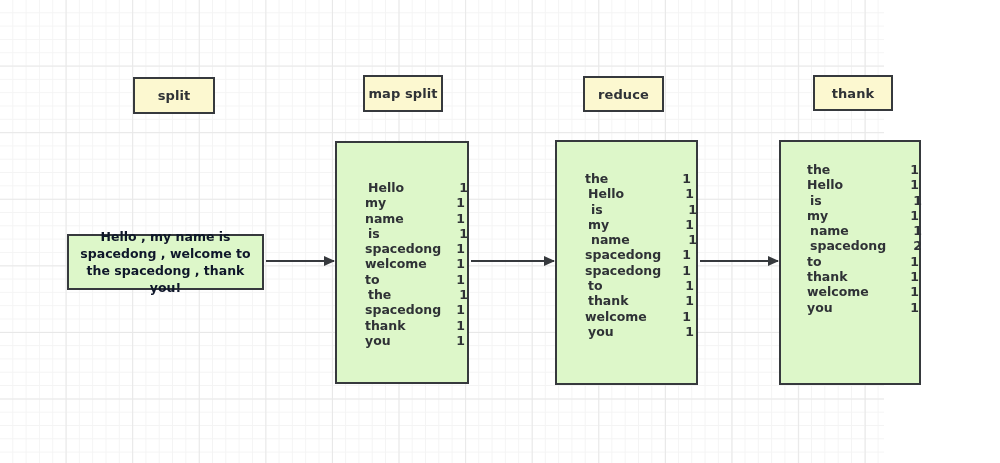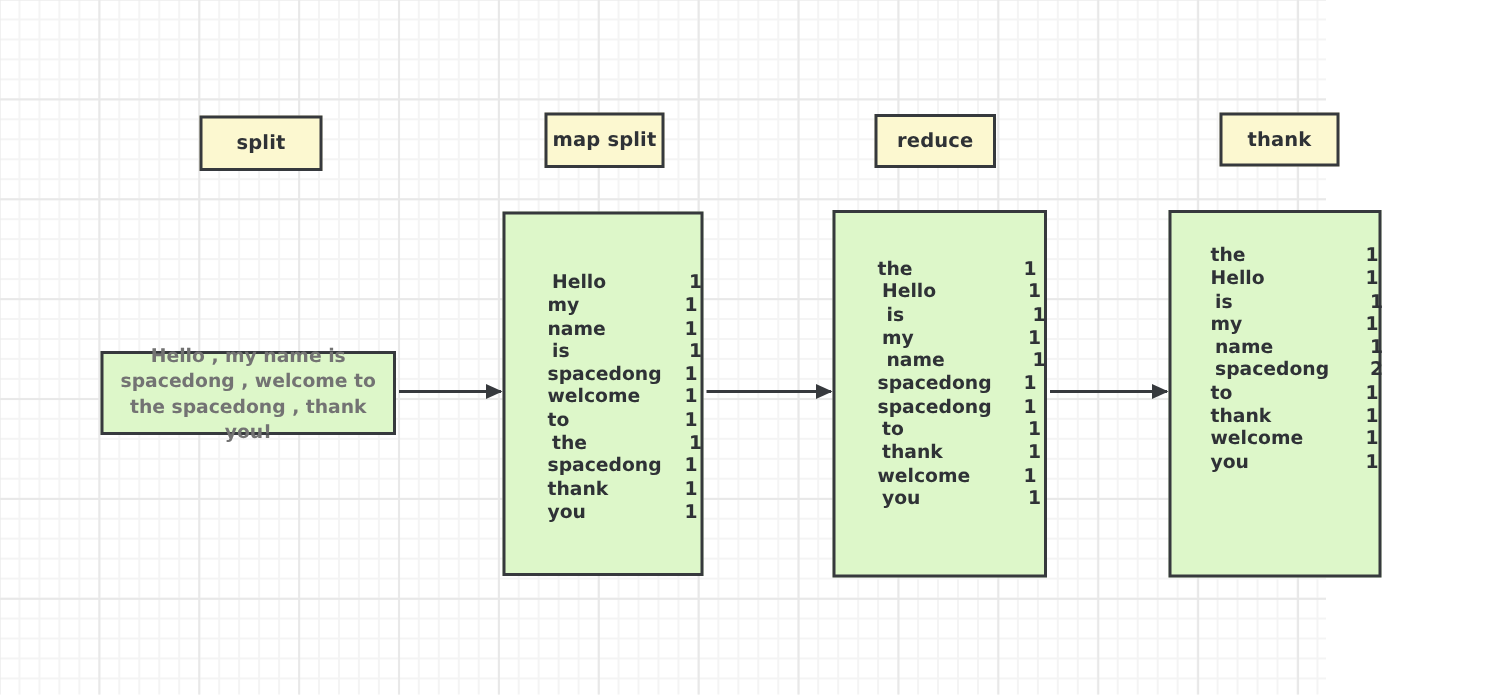--- a/index.html
+++ b/index.html
@@ -57,21 +57,21 @@
   }
 
   .input-box {
     background-color: #ddf7c9;
     display: flex;
     align-items: center;
     justify-content: center;
     text-align: center;
     font-size: 12.5px;
     font-weight: bold;
-    color: #737373;
+    color: #0f172a;
     line-height: 17px;
     padding: 0 6px;
   }
 
   
   .kv-list {
     position: absolute;
     left: 0;
     top: 0;
     width: 100%;

